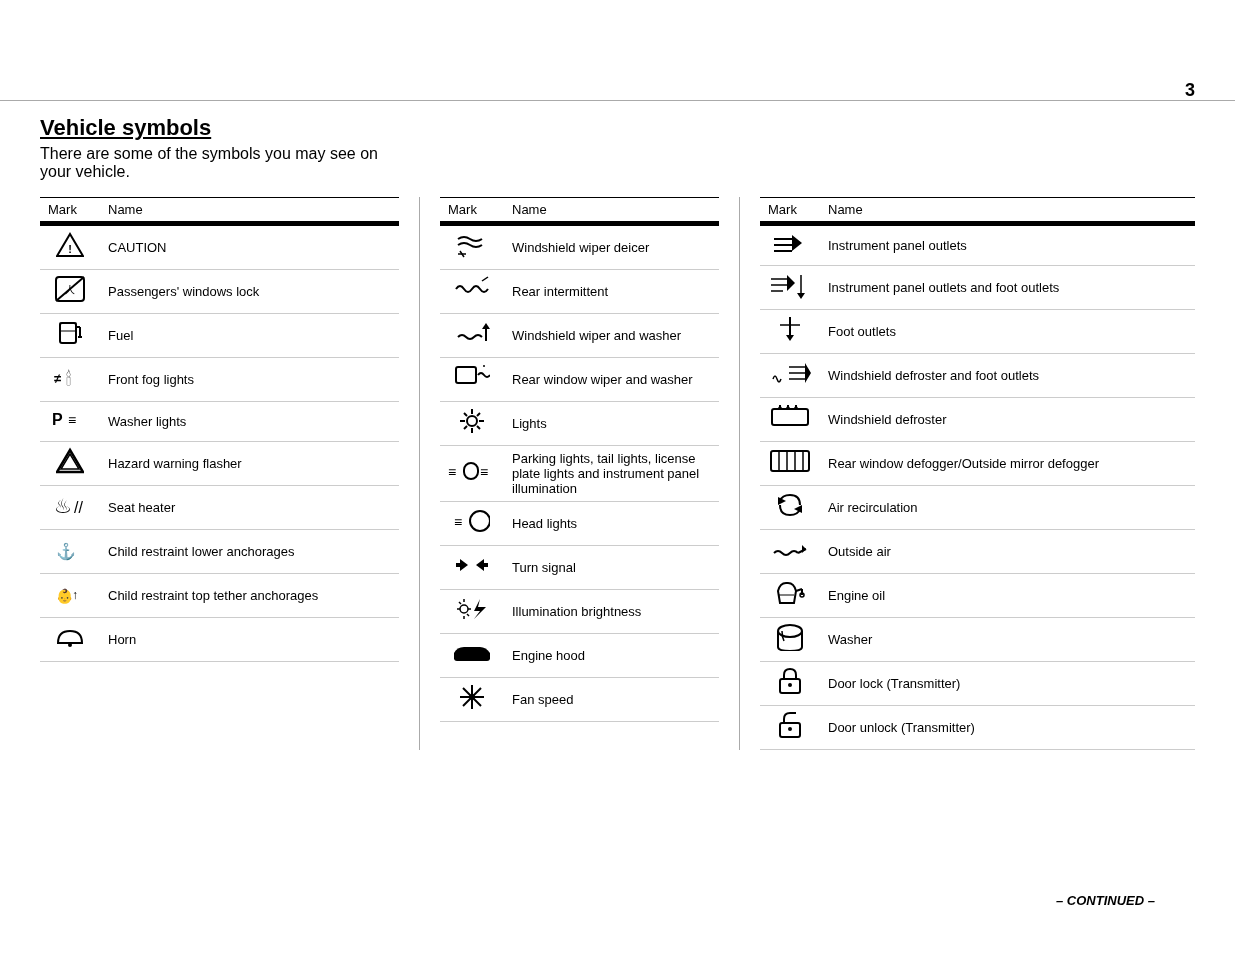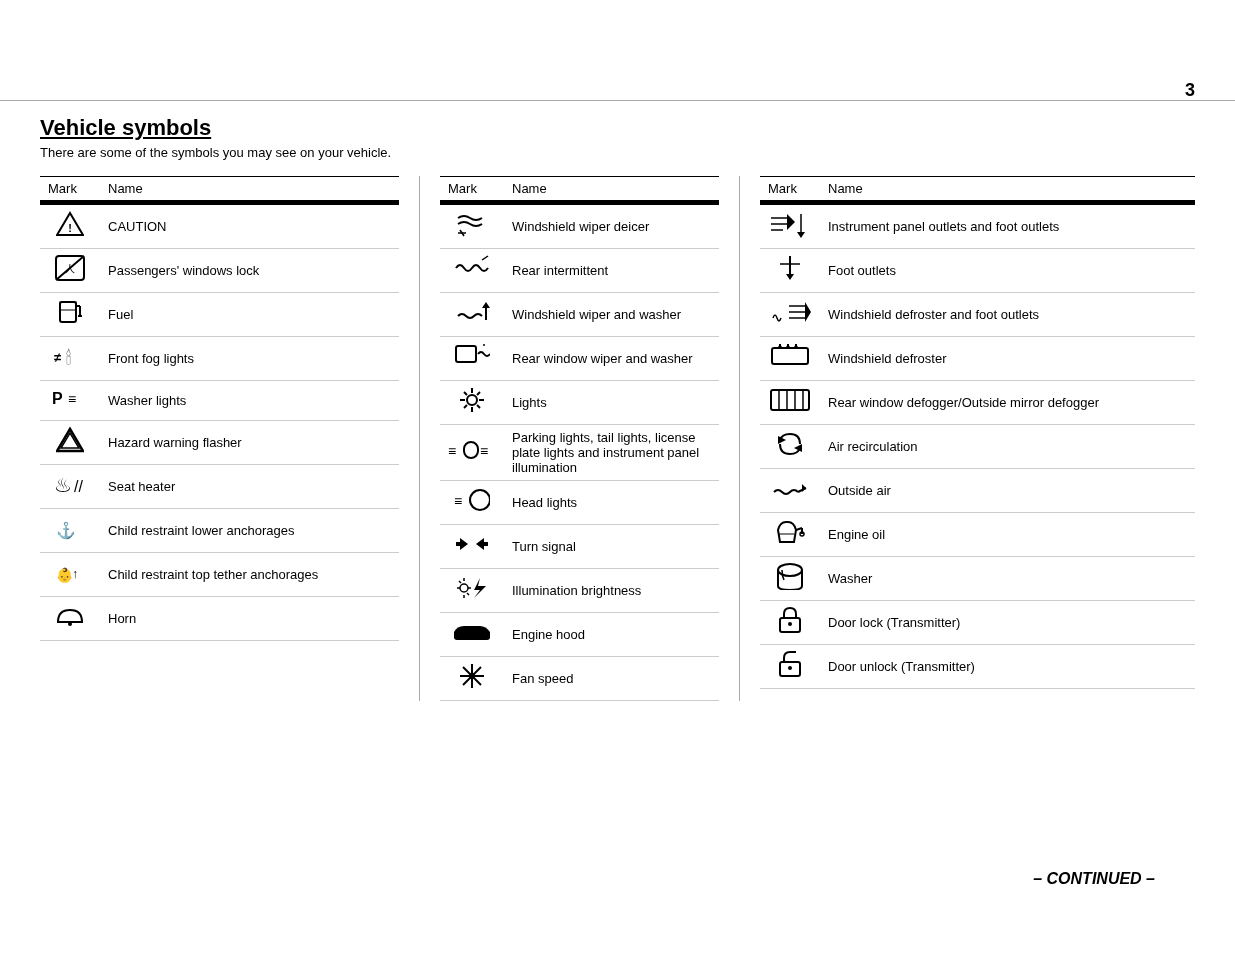--- a/index.html
+++ b/index.html
@@ -33,21 +33,21 @@
       right: 40px;
       bottom: 40px;
     }
     .section-title {
       font-size: 22px;
       font-weight: bold;
       margin-bottom: 4px;
       text-decoration: underline;
     }
     .intro-text {
-      font-size: 13px;
+      font-size: 16px;
       margin-bottom: 16px;
       max-width: 360px;
     }
     .columns-wrapper {
       display: flex;
       gap: 0;
     }
     
     .col-left {
       width: 380px;
@@ -88,23 +88,23 @@
     .mark-cell {
       width: 60px;
       text-align: center;
       font-size: 18px;
     }
     .name-cell {
       font-size: 13px;
     }
     .continued {
       position: absolute;
-      bottom: 26px;
+      bottom: 6px;
       right: 40px;
-      font-size: 16px;
+      font-size: 13px;
       font-style: italic;
       font-weight: bold;
     }
   </style>
 </head>
 <body>
 
 <div class="page-number">3</div>
 <div class="top-rule"></div>
 
@@ -315,20 +315,29 @@
 
     <div class="col-right">
       <table>
         <thead>
           <tr>
             <th>Mark</th>
             <th>Name</th>
           </tr>
         </thead>
         <tbody id="right-table-body">
+        <tr>
+              <td class="mark-cell"><svg width="36" height="24" viewBox="0 0 36 24">
+                  <line x1="2" y1="8" x2="20" y2="8" stroke="#000" stroke-width="2"></line>
+                  <line x1="2" y1="14" x2="20" y2="14" stroke="#000" stroke-width="2"></line>
+                  <line x1="2" y1="20" x2="20" y2="20" stroke="#000" stroke-width="2"></line>
+                  <polygon points="20,4 30,12 20,20" fill="#000"></polygon>
+                </svg></td>
+              <td class="name-cell">Instrument panel outlets</td>
+            </tr>
             <tr>
               <td class="mark-cell"><svg width="42" height="28" viewBox="0 0 42 28">
                   <line x1="2" y1="8" x2="18" y2="8" stroke="#000" stroke-width="1.5"></line>
                   <line x1="2" y1="14" x2="18" y2="14" stroke="#000" stroke-width="1.5"></line>
                   <polygon points="18,4 26,12 18,20" fill="#000"></polygon>
                   <line x1="32" y1="4" x2="32" y2="22" stroke="#000" stroke-width="1.5"></line>
                   <line x1="2" y1="20" x2="14" y2="20" stroke="#000" stroke-width="1.5"></line>
                   <polygon points="28,22 36,22 32,28" fill="#000"></polygon>
                 </svg></td>
               <td class="name-cell">Instrument panel outlets and foot outlets</td>

